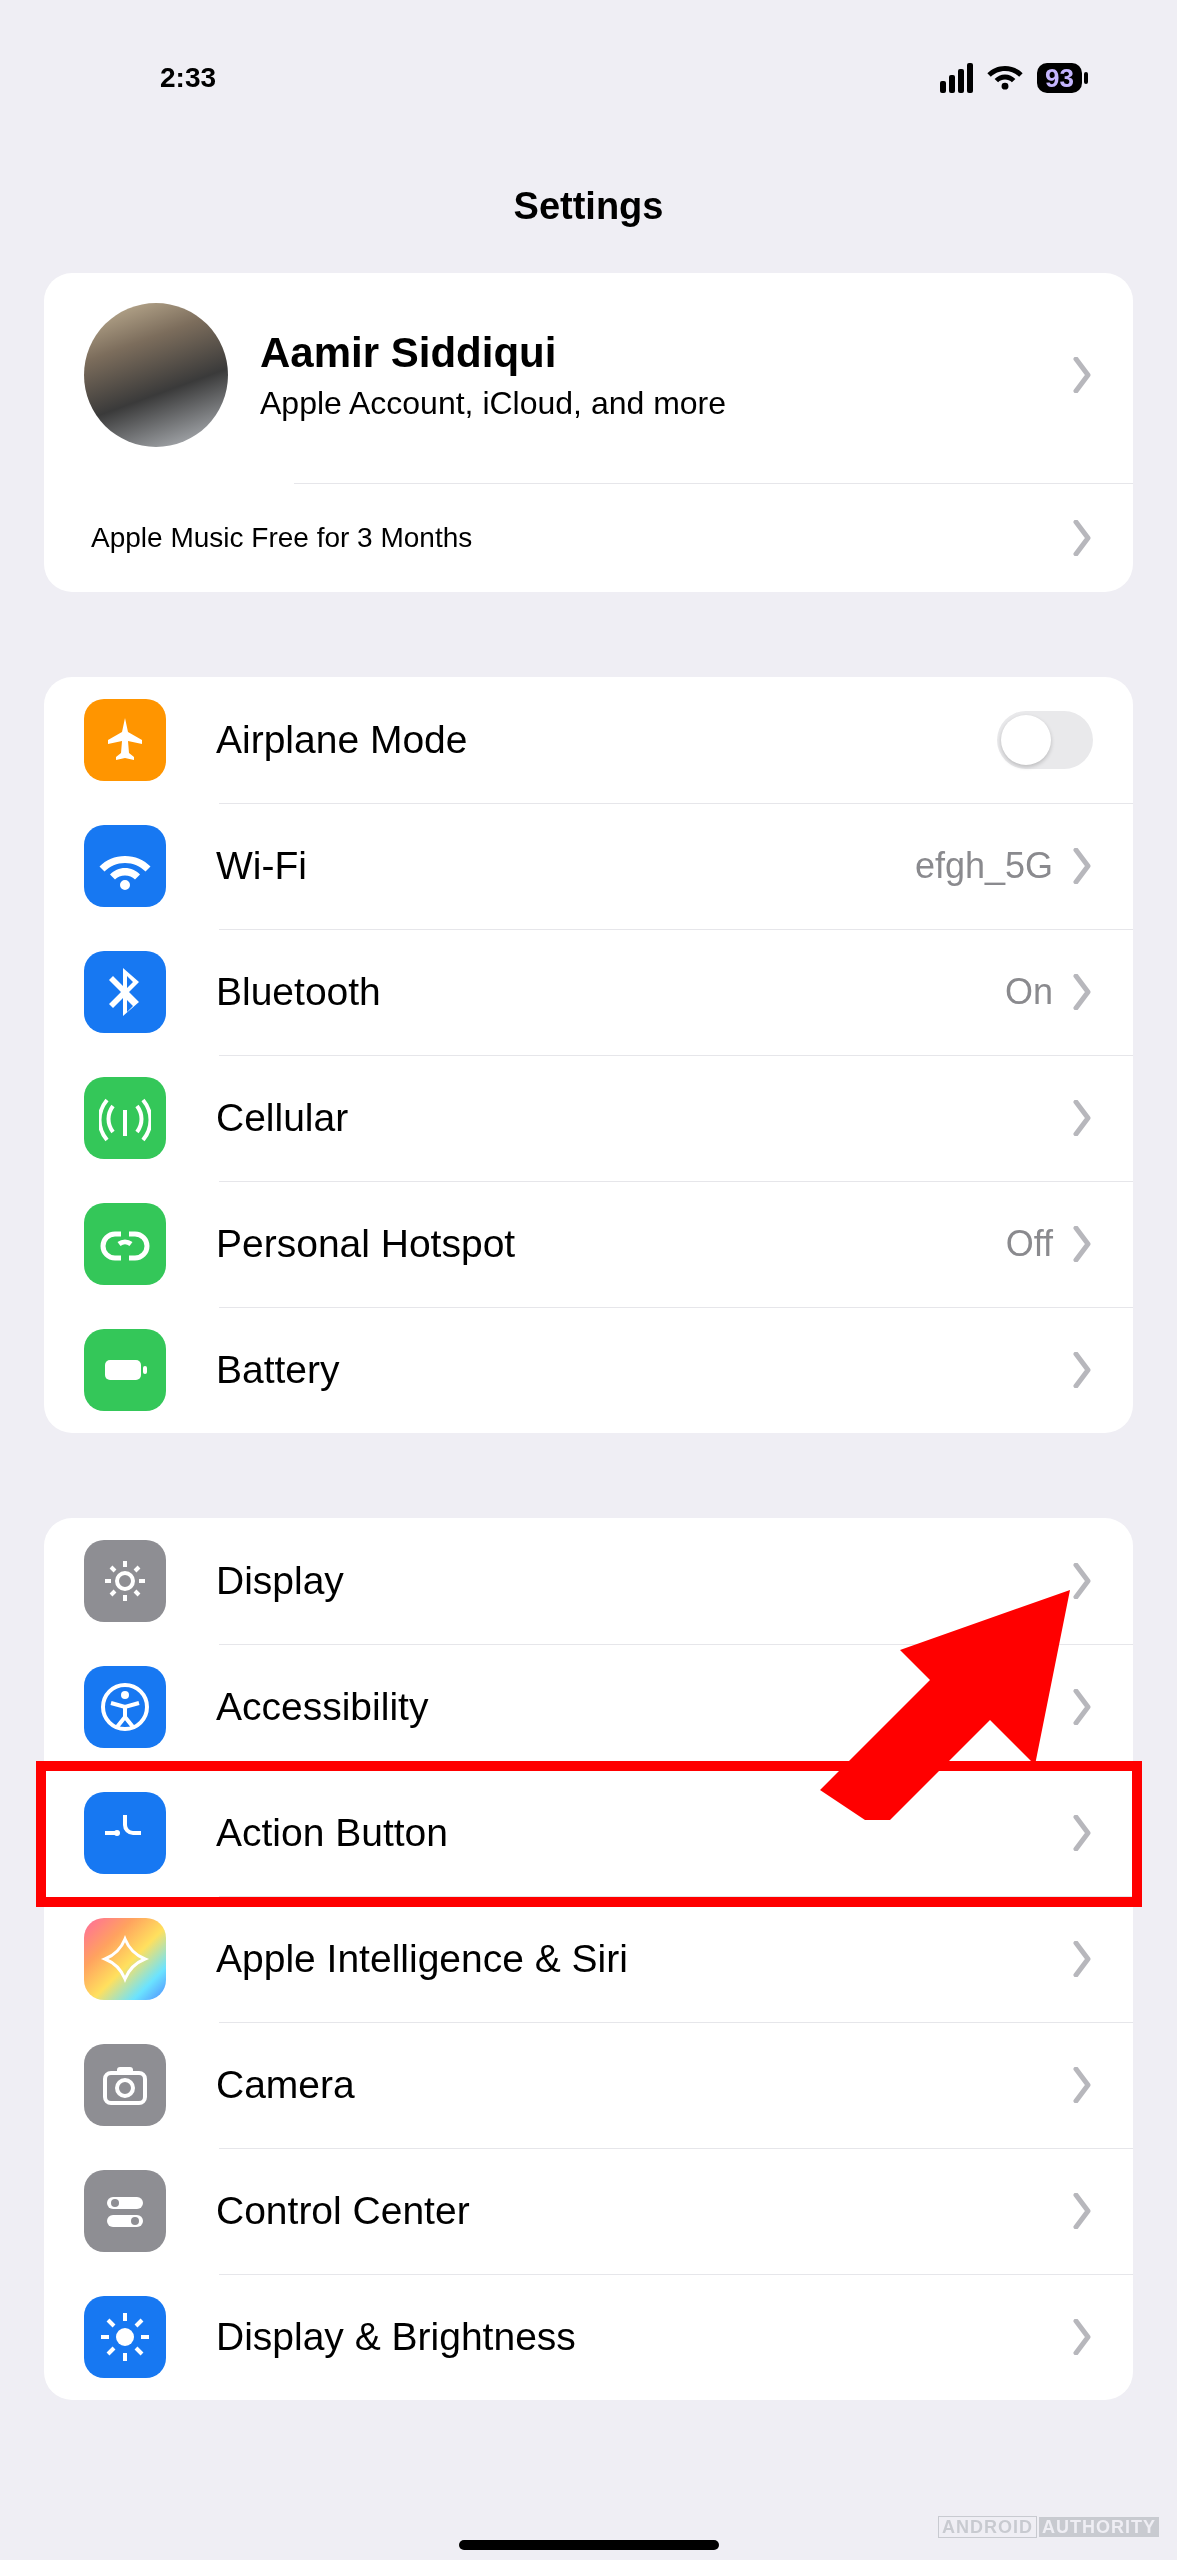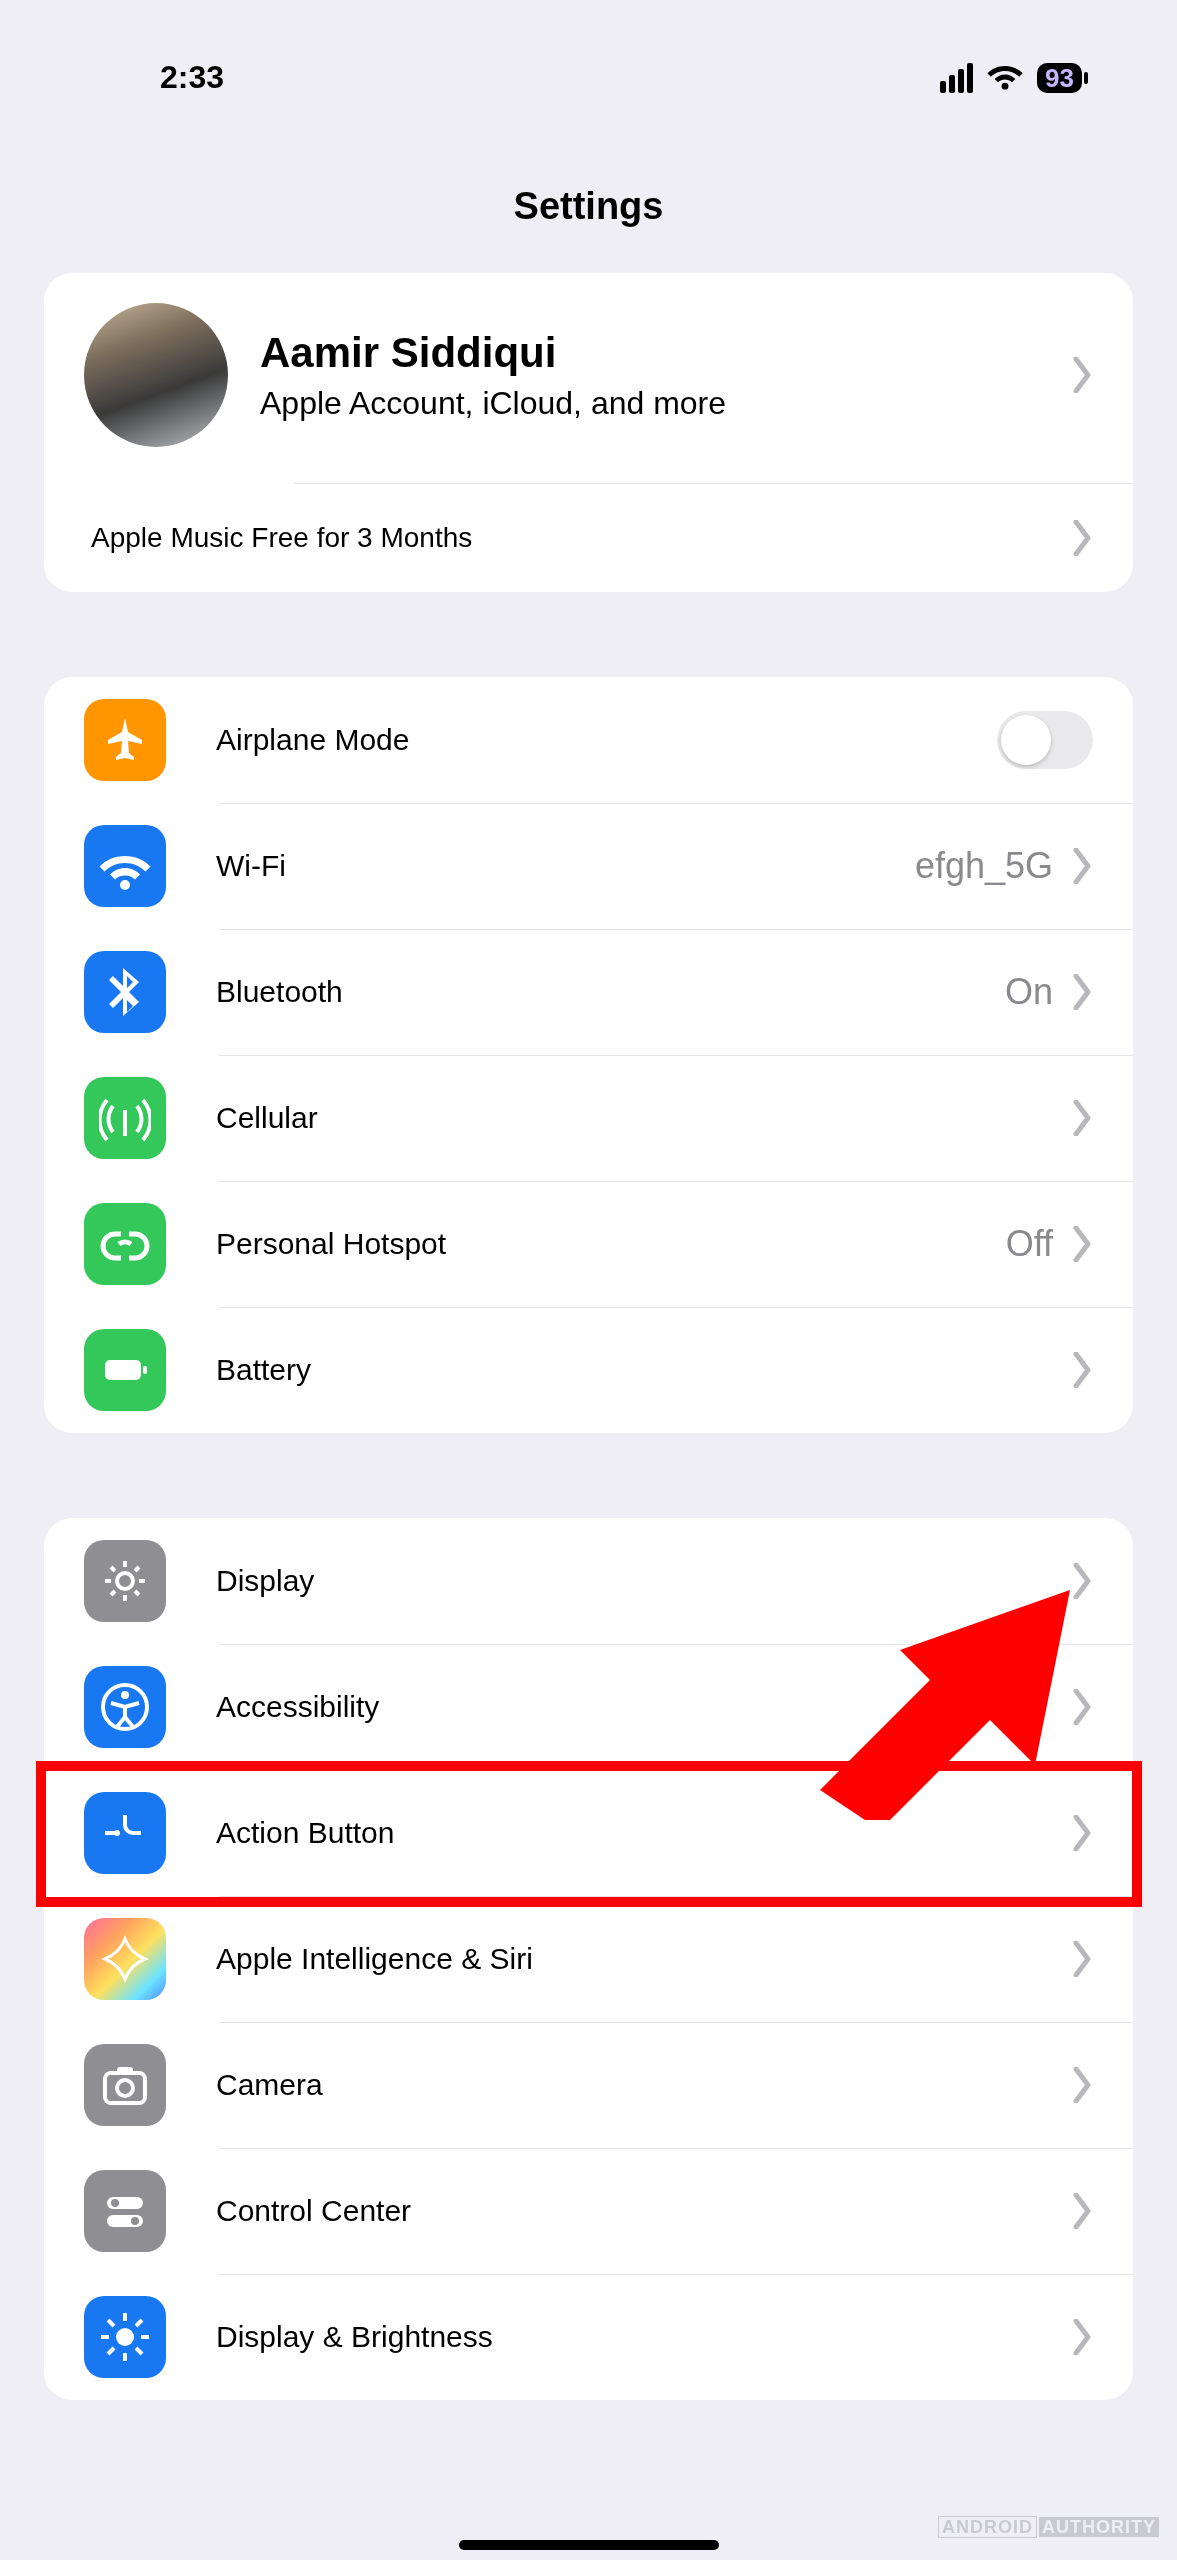--- a/index.html
+++ b/index.html
@@ -14,21 +14,21 @@
 
   
   .status-bar {
     display: flex;
     justify-content: space-between;
     align-items: center;
     padding: 55px 95px 20px 160px;
     font-size: 36px;
     font-weight: 600;
   }
-  .status-left { font-size: 32px; font-weight: 700; }
+  .status-left { font-size: 28px; font-weight: 700; }
   .status-right { display: flex; align-items: center; gap: 14px; }
   .signal-bars { display: inline-flex; align-items: flex-end; gap: 3px; }
   .signal-bars span { width: 6px; background:#000; border-radius:2px; display:inline-block; }
   .signal-bars span:nth-child(1){height:12px;}
   .signal-bars span:nth-child(2){height:18px;}
   .signal-bars span:nth-child(3){height:24px;}
   .signal-bars span:nth-child(4){height:30px;}
   .wifi-status svg { width: 36px; height: 36px; }
   .battery-pill {
     background:#000; color:#c4b5fd; border-radius:10px;
@@ -93,21 +93,21 @@
     position:absolute; top:0; left: 175px; right:0;
     height:1px; background:#e6e6ea;
   }
   .icon-badge {
     width: 82px; height: 82px; border-radius: 20px;
     display:flex; align-items:center; justify-content:center;
     flex-shrink:0;
   }
   .icon-badge svg { width: 52px; height: 52px; }
   .row-label {
-    font-size: 30px; flex:1; margin-left: 50px;
+    font-size: 39px; flex:1; margin-left: 50px;
   }
   .row-value {
     font-size: 36px; color:#8a8a8e; margin-right: 18px;
   }
 
   
   .toggle {
     width: 96px; height: 58px; border-radius: 40px;
     background:#e9e9eb; position:relative; flex-shrink:0;
   }

